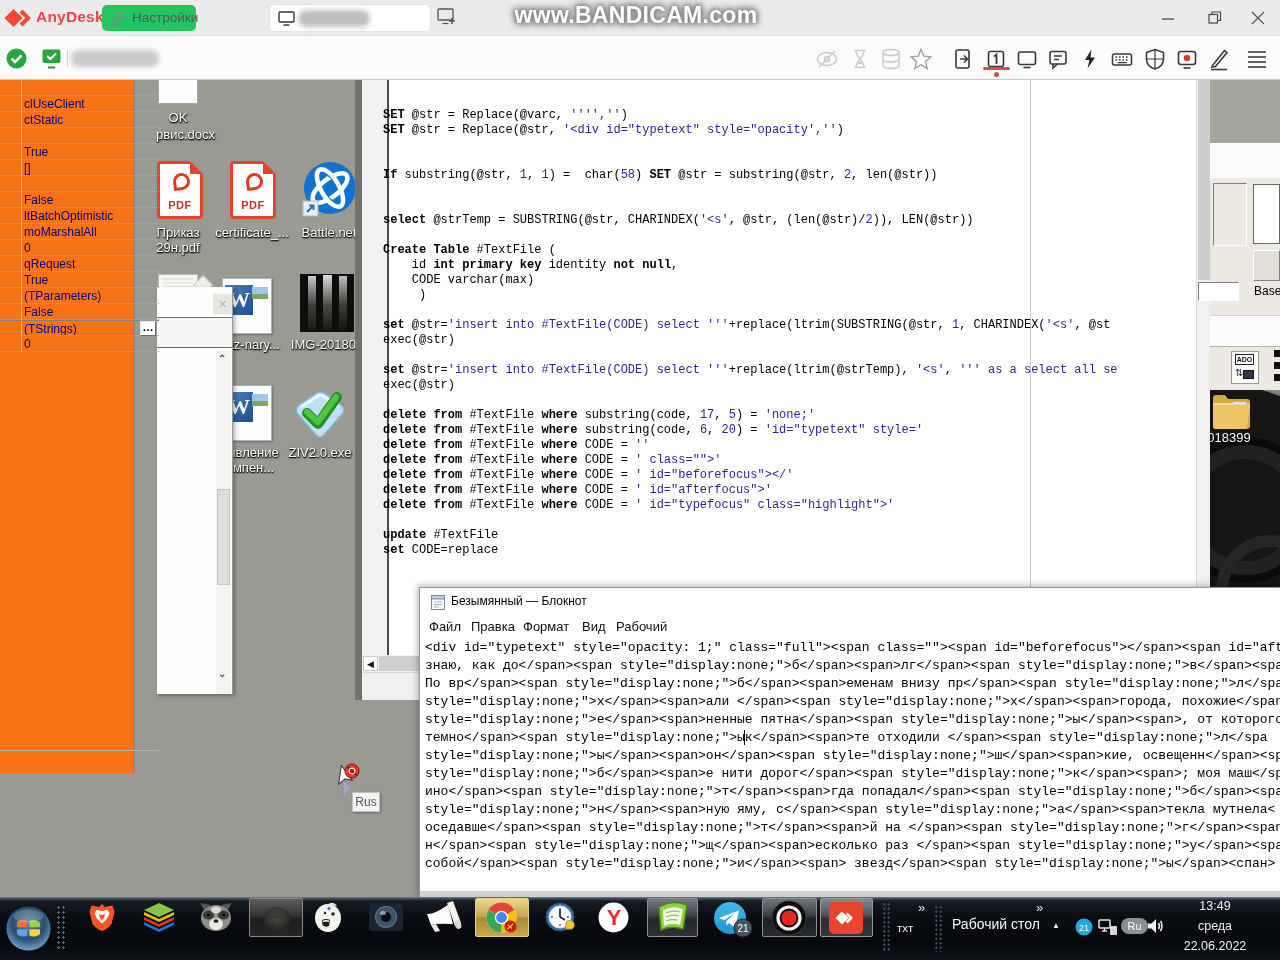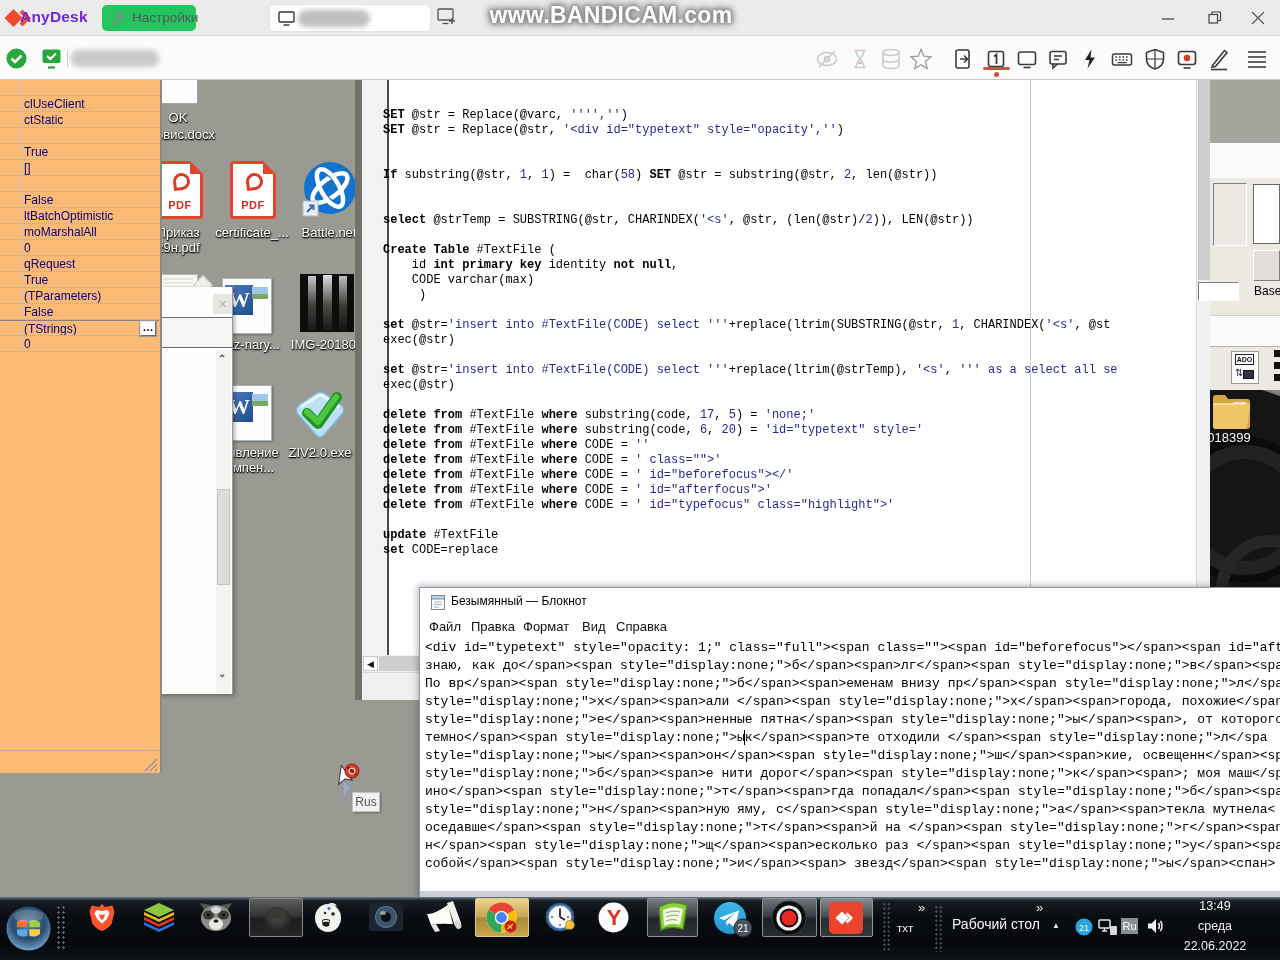--- a/index.html
+++ b/index.html
@@ -166,21 +166,21 @@
     <div class="a" style="left:59px;top:63px;width:15px;height:344px;background:#f3f3f1">
       <div class="a" style="left:2px;top:3px;color:#555;font-size:10px;font-weight:bold">⌃</div>
       <div class="a" style="left:2px;top:318px;color:#555;font-size:10px;font-weight:bold">⌄</div>
       <div class="a" style="left:1px;top:139px;width:13px;height:96px;background:#dcdcda;border:1px solid #c4c4c0"></div>
     </div>
   </div>
 </div>
 
 <div class="a" style="left:352px;top:792px;width:28px;height:20px;background:#f2f2f2;border:1px solid #c0c0c0;box-shadow:1px 1px 2px rgba(0,0,0,.3);font-size:12px;color:#555;text-align:center;line-height:18px">Rus</div>
 
-<div id="insp" class="a" style="left:0;top:80px;width:162px;height:693px;background:#fdba74;border-right:2px solid #8a8a85;font-size:12px;color:#000080">
+<div id="insp" class="a" style="left:0;top:80px;width:135px;height:693px;background:#f97316;border-right:2px solid #8a8a85;font-size:12px;color:#000080">
   <div class="a" style="left:21px;top:0;width:1px;height:272px;background:#c4c4c4"></div>
   <div id="rows" class="a" style="left:0;top:0;width:159px">
     <div class="row"></div>
     <div class="row">clUseClient</div>
     <div class="row b">ctStatic</div>
     <div class="row"></div>
     <div class="row">True</div>
     <div class="row">[]</div>
     <div class="row"></div>
     <div class="row">False</div>
@@ -206,21 +206,21 @@
     <rect x="1.5" y="1.5" width="13" height="14" fill="#fff" stroke="#7a8a99"></rect>
     <rect x="1.5" y="1.5" width="13" height="3.5" fill="#b9d2ea" stroke="#7a8a99"></rect>
     <path d="M4 8 h8 M4 10.5 h8 M4 13 h5" stroke="#9ab0c4" stroke-width="1"></path>
   </svg>
   <div class="a" style="left:31px;top:6px;font-size:12px;color:#000">Безымянный — Блокнот</div>
   <div class="a" style="left:0;top:28px;width:859px;height:24px;background:#fff;font-size:13px;color:#111">
     <span style="position:absolute;left:9px;top:3px">Файл</span>
     <span style="position:absolute;left:51px;top:3px">Правка</span>
     <span style="position:absolute;left:103px;top:3px">Формат</span>
     <span style="position:absolute;left:162px;top:3px">Вид</span>
-    <span style="position:absolute;left:196px;top:3px">Справка</span>
+    <span style="position:absolute;left:196px;top:3px">Рабочий</span>
   </div>
   <pre class="a" style="left:5px;top:51px;font-size:13px;line-height:18px;color:#000">&lt;div id="typetext" style="opacity: 1;" class="full"&gt;&lt;span class=""&gt;&lt;span id="beforefocus"&gt;&lt;/span&gt;&lt;span id="aft
 знаю, как до&lt;/span&gt;&lt;span style="display:none;"&gt;б&lt;/span&gt;&lt;span&gt;лг&lt;/span&gt;&lt;span style="display:none;"&gt;в&lt;/span&gt;&lt;span
 По вр&lt;/span&gt;&lt;span style="display:none;"&gt;б&lt;/span&gt;&lt;span&gt;еменам внизу пр&lt;/span&gt;&lt;span style="display:none;"&gt;л&lt;/span&gt;
 style="display:none;"&gt;х&lt;/span&gt;&lt;span&gt;али &lt;/span&gt;&lt;span style="display:none;"&gt;х&lt;/span&gt;&lt;span&gt;города, похожие&lt;/span
 style="display:none;"&gt;е&lt;/span&gt;&lt;span&gt;ненные пятна&lt;/span&gt;&lt;span style="display:none;"&gt;ы&lt;/span&gt;&lt;span&gt;, от которого
 темно&lt;/span&gt;&lt;span style="display:none;"&gt;ык&lt;/span&gt;&lt;span&gt;те отходили &lt;/span&gt;&lt;span style="display:none;"&gt;л&lt;/spa
 style="display:none;"&gt;ы&lt;/span&gt;&lt;span&gt;он&lt;/span&gt;&lt;span style="display:none;"&gt;ш&lt;/span&gt;&lt;span&gt;кие, освещенн&lt;/span&gt;&lt;sp
 style="display:none;"&gt;б&lt;/span&gt;&lt;span&gt;е нити дорог&lt;/span&gt;&lt;span style="display:none;"&gt;к&lt;/span&gt;&lt;span&gt;; моя маш&lt;/sp
 ино&lt;/span&gt;&lt;span style="display:none;"&gt;т&lt;/span&gt;&lt;span&gt;гда попадал&lt;/span&gt;&lt;span style="display:none;"&gt;б&lt;/span&gt;&lt;spa
@@ -231,40 +231,40 @@
   <div class="a" style="left:324px;top:142px;width:1px;height:15px;background:#000"></div>
   <div class="a" style="left:0;top:303px;width:861px;height:9px;background:#ccd0d5"></div>
 </div>
 
 <div id="hdr" class="a" style="left:0;top:0;width:1280px;height:80px;background:#fbfbfb;border-bottom:1px solid #c8c8c8">
   <div class="a" style="left:0;top:0;width:1280px;height:36px;background:#ebebeb;border-bottom:1px solid #dadada"></div>
   <svg class="a" style="left:5px;top:8px" width="30" height="20" viewBox="0 0 30 20">
     <path d="M17.5 1.5 L26 10 L17.5 18.5 L14.6 15.6 L20.2 10 L14.6 4.4 Z" fill="#ee4b2c"></path>
     <path d="M8.5 1 L17.5 10 L8.5 19 L-0.5 10 Z" fill="#ee4b2c"></path>
   </svg>
-  <div class="a" style="left:20px;top:8px;font-size:15.5px;font-weight:bold;color:#6d28d9;letter-spacing:.2px">AnyDesk</div>
+  <div class="a" style="left:36px;top:8px;font-size:15.5px;font-weight:bold;color:#ef4444;letter-spacing:.2px">AnyDesk</div>
   <div class="a" style="left:102px;top:5px;width:94px;height:26px;background:#22c55e;border-radius:5px">
     <svg class="a" style="left:9px;top:6px" width="15" height="15" viewBox="0 0 15 15">
           <path d="M10.5 1.5 a3.8 3.8 0 0 0 -4.6 4.9 L1.5 10.8 a1.6 1.6 0 0 0 2.3 2.3 L8.2 8.7 a3.8 3.8 0 0 0 4.9 -4.6 L10.6 6.6 L8 5.9 L7.4 3.4 Z" fill="none" stroke="#888" stroke-width="1.2"></path>
         </svg>
     <span style="position:absolute;left:30px;top:5px;font-size:13.5px;color:#555">Настройки</span>
   </div>
   <div class="a" style="left:269px;top:4px;width:162px;height:28px;background:#fff;border-radius:5px;border:1px solid #e3e3e3">
     <svg class="a" style="left:8px;top:6px" width="17" height="15" viewBox="0 0 17 15">
           <rect x="1" y="1" width="15" height="10" rx="1" fill="none" stroke="#333" stroke-width="1.4"></rect>
           <path d="M5.5 14 h6" stroke="#333" stroke-width="1.4"></path>
         </svg>
     <div style="position:absolute;left:28px;top:5px;width:72px;height:17px;background:#bfbfbf;border-radius:9px;filter:blur(2.5px)"></div>
   </div>
   <svg class="a" style="left:437px;top:8px" width="20" height="18" viewBox="0 0 20 18">
         <rect x="1" y="1" width="15" height="11" rx="1" fill="none" stroke="#555" stroke-width="1.3"></rect>
         <path d="M5.5 15.5 h6" stroke="#555" stroke-width="1.3"></path>
         <path d="M15 10 v6 M12 13 h6" stroke="#555" stroke-width="1.5"></path>
       </svg>
-  <div class="a" style="left:475px;top:2px;width:272px;text-align:center;font-size:23px;font-weight:bold;color:#fdfdfd;letter-spacing:.3px;text-shadow:0 0 1px #999,0 0 3px #8a8a8a,0 0 5px #7e7e7e,0 0 7px #888,0 2px 8px #999,0 -2px 8px #999">www.BANDICAM.com</div>
+  <div class="a" style="left:500px;top:2px;width:272px;text-align:center;font-size:23px;font-weight:bold;color:#fdfdfd;letter-spacing:.3px;text-shadow:0 0 1px #999,0 0 3px #8a8a8a,0 0 5px #7e7e7e,0 0 7px #888,0 2px 8px #999,0 -2px 8px #999">www.BANDICAM.com</div>
   <svg class="a" style="left:1160px;top:10px" width="112" height="16" viewBox="0 0 112 16">
     <path d="M2 9 h12" stroke="#444" stroke-width="1.3"></path>
     <rect x="49" y="4.5" width="8.5" height="8.5" fill="none" stroke="#444" stroke-width="1.2"></rect>
         <path d="M52 4.5 V2 h8.5 v8.5 h-2.5" fill="none" stroke="#444" stroke-width="1.2"></path>
     <path d="M92 2 L104 14 M104 2 L92 14" stroke="#555" stroke-width="1.2"></path>
   </svg>
 
   <svg class="a" style="left:6px;top:48px" width="21" height="21" viewBox="0 0 21 21">
         <circle cx="10.5" cy="10.5" r="10" fill="#26a63c"></circle>
         <path d="M5.5 10.5 L9 14 L15.5 7.5" fill="none" stroke="#fff" stroke-width="2.6"></path>
@@ -466,21 +466,21 @@
   <div class="a" style="left:1052px;top:24px;font-size:8px;color:#e8e8e8">▲</div>
   <svg class="a" style="left:1075px;top:21px" width="18" height="18" viewBox="0 0 18 18">
         <circle cx="9" cy="9" r="8.5" fill="#2aa5dd"></circle>
         <text x="9" y="12.5" font-size="9" fill="#fff" text-anchor="middle" font-family="Liberation Sans">21</text>
       </svg>
   <svg class="a" style="left:1098px;top:21px" width="19" height="17" viewBox="0 0 19 17">
     <rect x="1" y="2" width="11" height="8" rx="1" fill="none" stroke="#e8e8e8" stroke-width="1.5"></rect>
     <path d="M4 13 h5 M6.5 10 v3" stroke="#e8e8e8" stroke-width="1.3"></path>
     <rect x="12" y="8" width="7" height="9" rx="1" fill="#d8d8d8"></rect>
   </svg>
-  <div class="a" style="left:1121px;top:21px;width:17px;height:16px;background:#8a8f94;color:#fff;font-size:11px;text-align:center;line-height:16px;border-radius:0">Ru</div>
+  <div class="a" style="left:1121px;top:21px;width:27px;height:16px;background:#8a8f94;color:#fff;font-size:11px;text-align:center;line-height:16px;border-radius:8px">Ru</div>
   <svg class="a" style="left:1146px;top:20px" width="19" height="18" viewBox="0 0 19 18">
     <path d="M2 6.5 V11.5 H5.5 L10 16 V2 L5.5 6.5 Z" fill="#f0f0f0"></path>
     <path d="M12.5 6 Q14.5 9 12.5 12 M14.5 4 Q17.5 9 14.5 14" stroke="#f0f0f0" stroke-width="1.5" fill="none"></path>
   </svg>
   <div class="a" style="left:1186px;top:2px;width:58px;text-align:center;font-size:12.5px;color:#f2f2f2">13:49</div>
   <div class="a" style="left:1186px;top:22px;width:58px;text-align:center;font-size:12.5px;color:#f2f2f2">среда</div>
   <div class="a" style="left:1180px;top:42px;width:70px;text-align:center;font-size:12.5px;color:#f2f2f2">22.06.2022</div>
 </div>
 
 <div id="cur">

